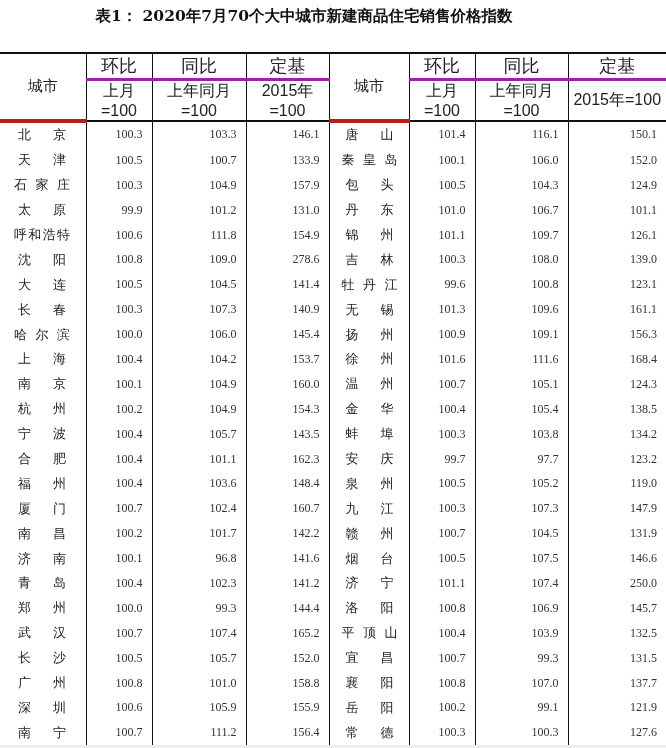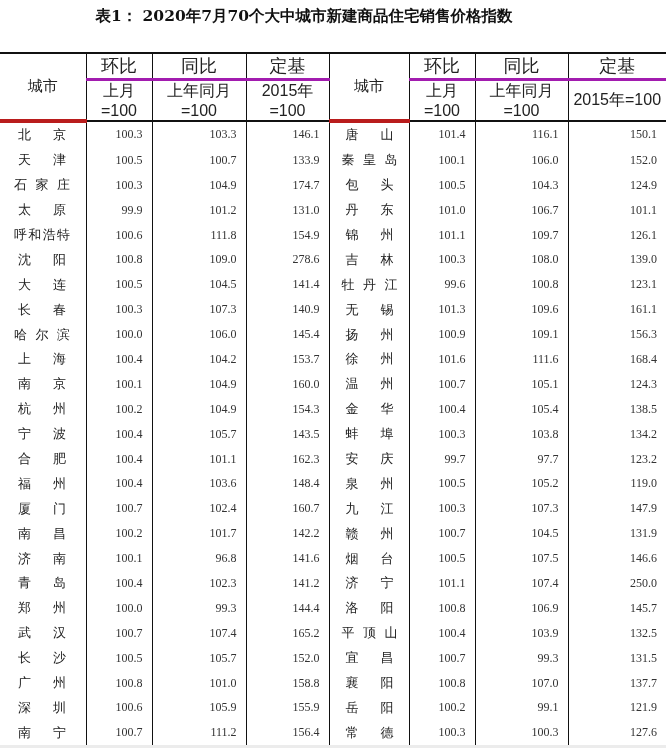--- a/index.html
+++ b/index.html
@@ -112,21 +112,21 @@
       <tr>
         <td class="name">
           <div class="namebox3">
             <span>石</span>
             <span>家</span>
             <span>庄</span>
           </div>
         </td>
         <td class="num">100.3</td>
         <td class="num">104.9</td>
-        <td class="num">174.7</td>
+        <td class="num">157.9</td>
         <td class="name city2">
           <div class="namebox">
             <span>包</span>
             <span>头</span>
           </div>
         </td>
         <td class="num">100.5</td>
         <td class="num">104.3</td>
         <td class="num">124.9</td>
       </tr>

